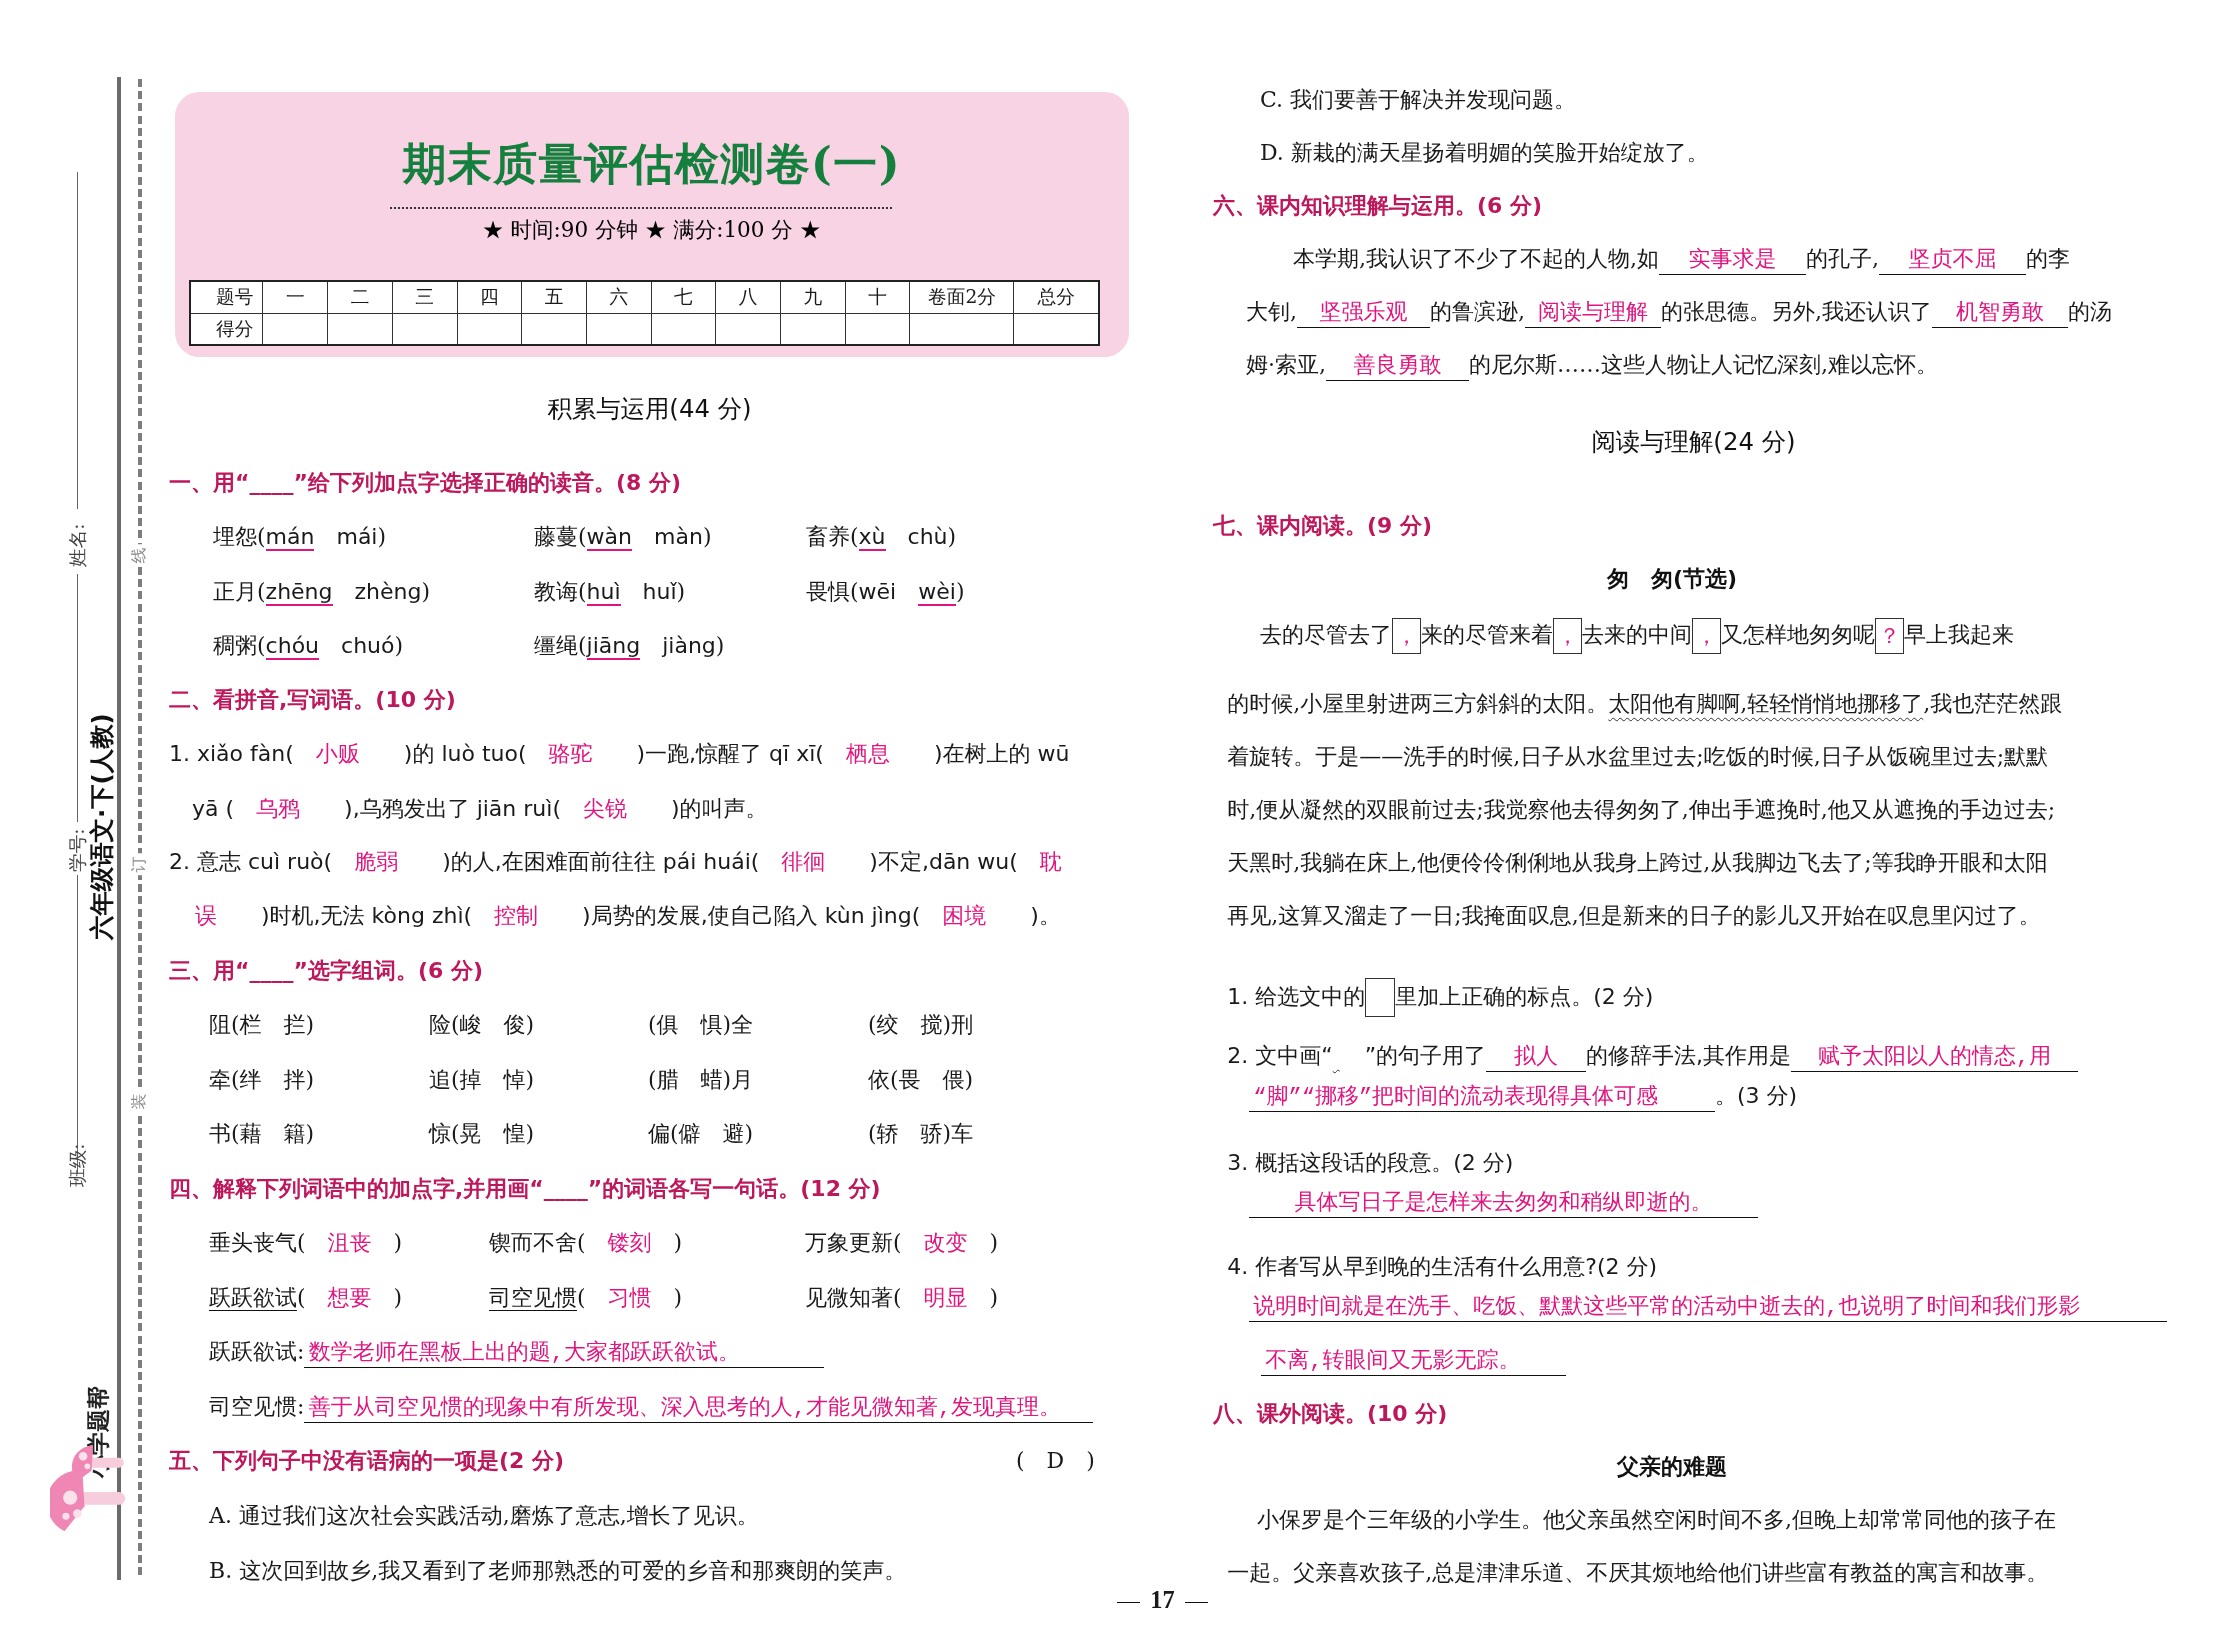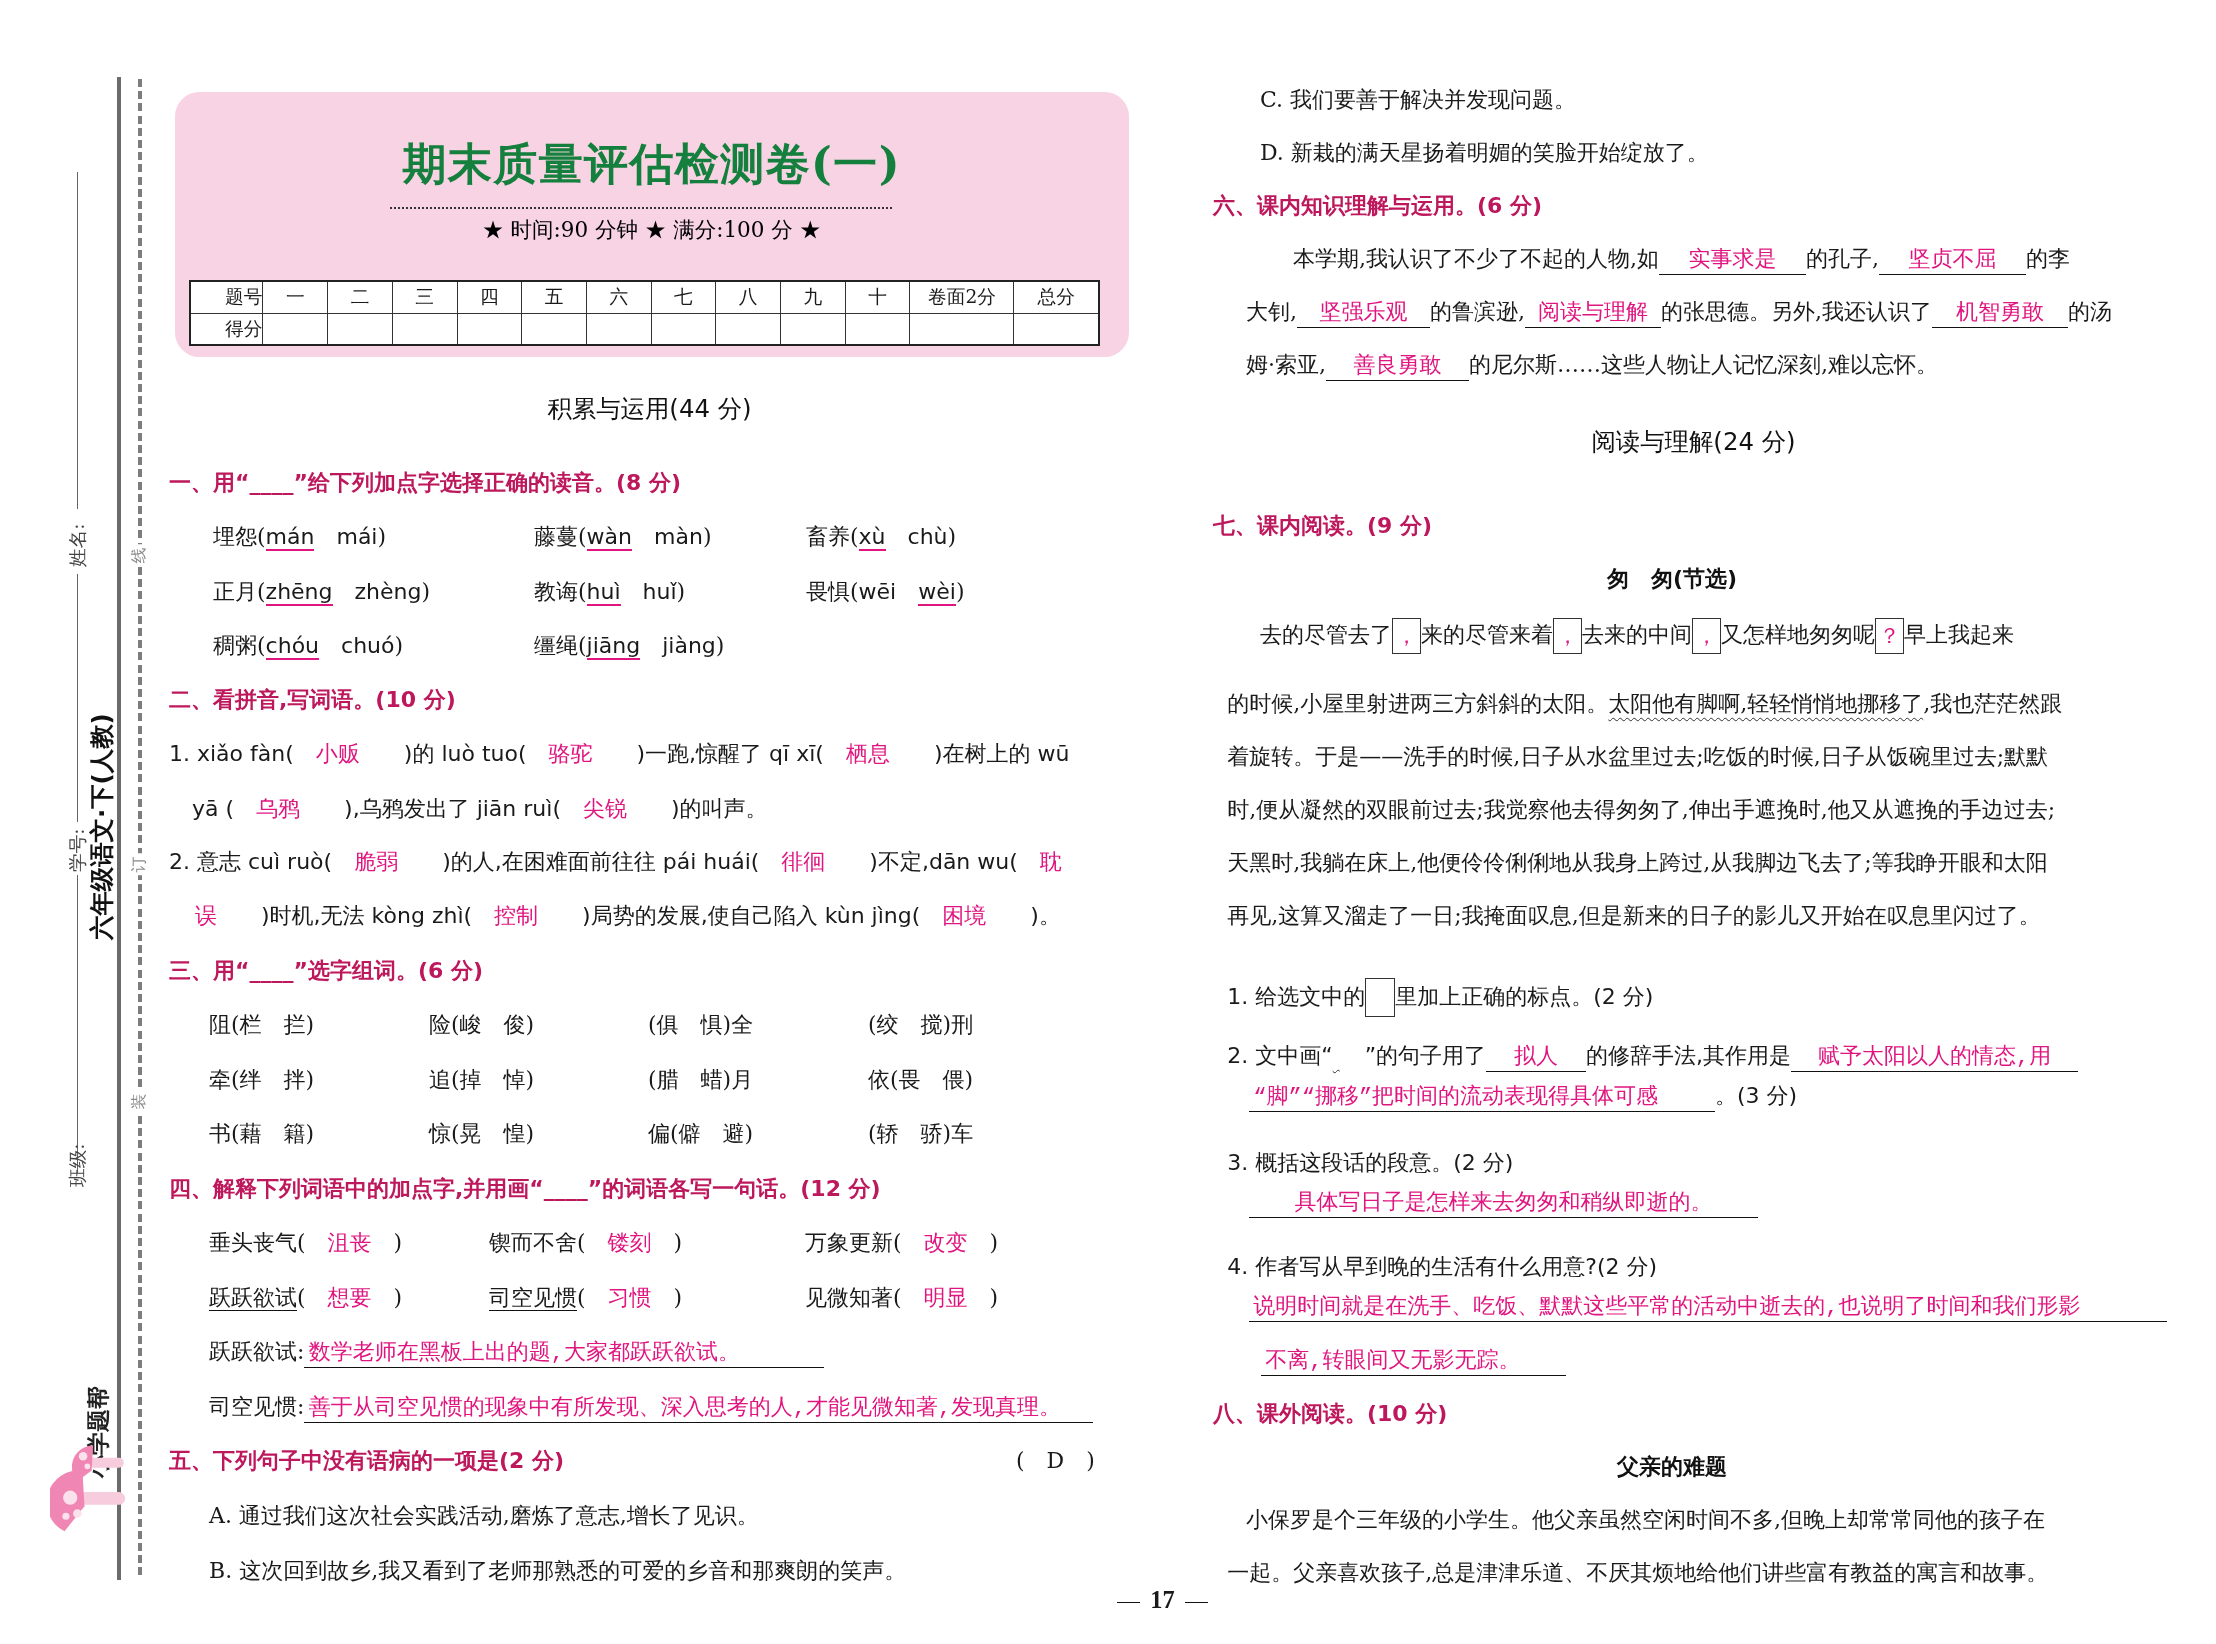--- a/index.html
+++ b/index.html
@@ -27,21 +27,21 @@
 
   .title-box { position: absolute; left: 5.7px; top: 92px; width: 954px; height: 265px;
     background: #f7d3e4; border-radius: 24.4px; }
   .title-main { position: absolute; top: 43px; left: 0; width: 100%; text-align: center;
     font-size: 44px; font-weight: bold; letter-spacing: 1.4px; color: #15803d; }
   .title-dots { position: absolute; top: 115px; left: 215px; width: 502px; border-top: 2.9px dotted #333; }
   .title-sub { position: absolute; top: 123px; left: 0; width: 100%; text-align: center; font-size: 21.5px; color: #000000; }
   .score-table { position: absolute; left: 14.3px; top: 188px; width: 911px; border-collapse: collapse;
     background: #fff; border: 2.2px solid #222; }
   .score-table td { border: 1.1px solid #333; height: 32px; text-align: center; font-size: 18.7px; }
-  .score-table td.hdr { width: 73px; text-align: right; padding-left: 16px; }
+  .score-table td.hdr { width: 73px; text-align: center; padding-left: 16px; }
 
   .section-title { position: absolute; left: 0; width: 100%; text-align: center;
     font-family: "DejaVu Sans", "Liberation Sans", sans-serif; font-size: 24.4px; color: #111; }
   .q-head { position: absolute; left: 0; font-family: "DejaVu Sans", "Liberation Sans", sans-serif;
     font-size: 22px; font-weight: bold; color: #be185d; white-space: nowrap; }
   .line { position: absolute; font-size: 22px; white-space: nowrap; }
   .sans { font-family: "DejaVu Sans", "Liberation Sans", sans-serif; margin-top: 14px; }
   .ul { border-bottom: 2.2px solid #e0157f; }
   .ul-k { border-bottom: 1.4px solid #111; }
   .blank { display: inline-block; border-bottom: 1.4px solid #111; text-align: center; padding: 0 4.3px; }
@@ -257,18 +257,18 @@
   <div class="line sans" style="top:1238px;left:14.3px">4. 作者写从早到晚的生活有什么用意?(2 分)</div>
   <div class="line" style="top:1291px;left:36px">
     <span class="blank ans" style="width:918px;text-align:left">说明时间就是在洗手、吃饭、默默这些平常的活动中逝去的,也说明了时间和我们形影</span>
   </div>
   <div class="line" style="top:1345px;left:48px">
     <span class="blank ans" style="width:305px;text-align:left">不离,转眼间又无影无踪。</span>
   </div>
 
   <div class="q-head" style="top:1399px">八、课外阅读。(10 分)</div>
   <div class="section-title" style="top:1452px;font-size:22px;font-weight:bold;left:-21.5px">父亲的难题</div>
-  <div class="line" style="top:1505px;left:33px">小保罗是个三年级的小学生。他父亲虽然空闲时间不多,但晚上却常常同他的孩子在</div>
+  <div class="line" style="top:1505px;left:44px">小保罗是个三年级的小学生。他父亲虽然空闲时间不多,但晚上却常常同他的孩子在</div>
   <div class="line" style="top:1558px;left:14.3px">一起。父亲喜欢孩子,总是津津乐道、不厌其烦地给他们讲些富有教益的寓言和故事。</div>
 </div>
 
 <div class="page-num">17</div>
 
 
 </body></html>

